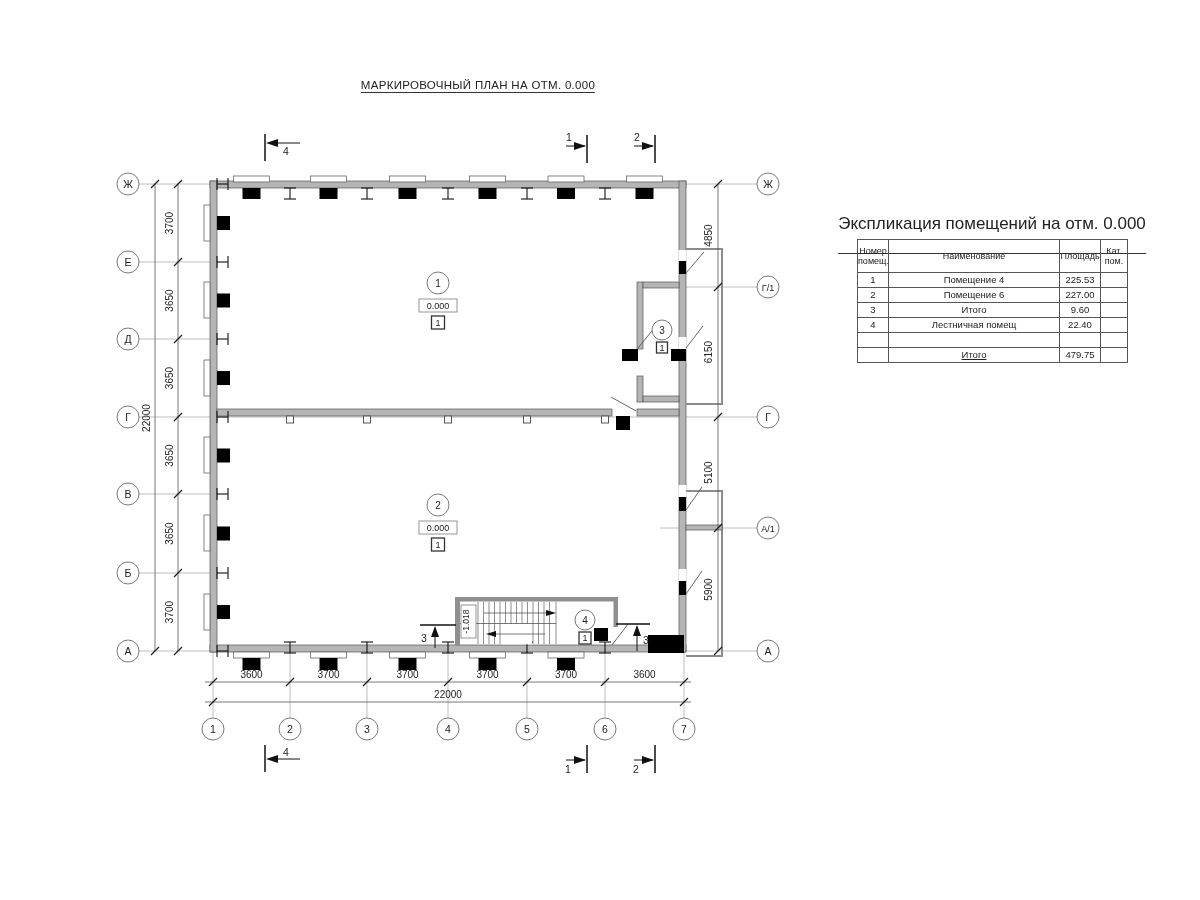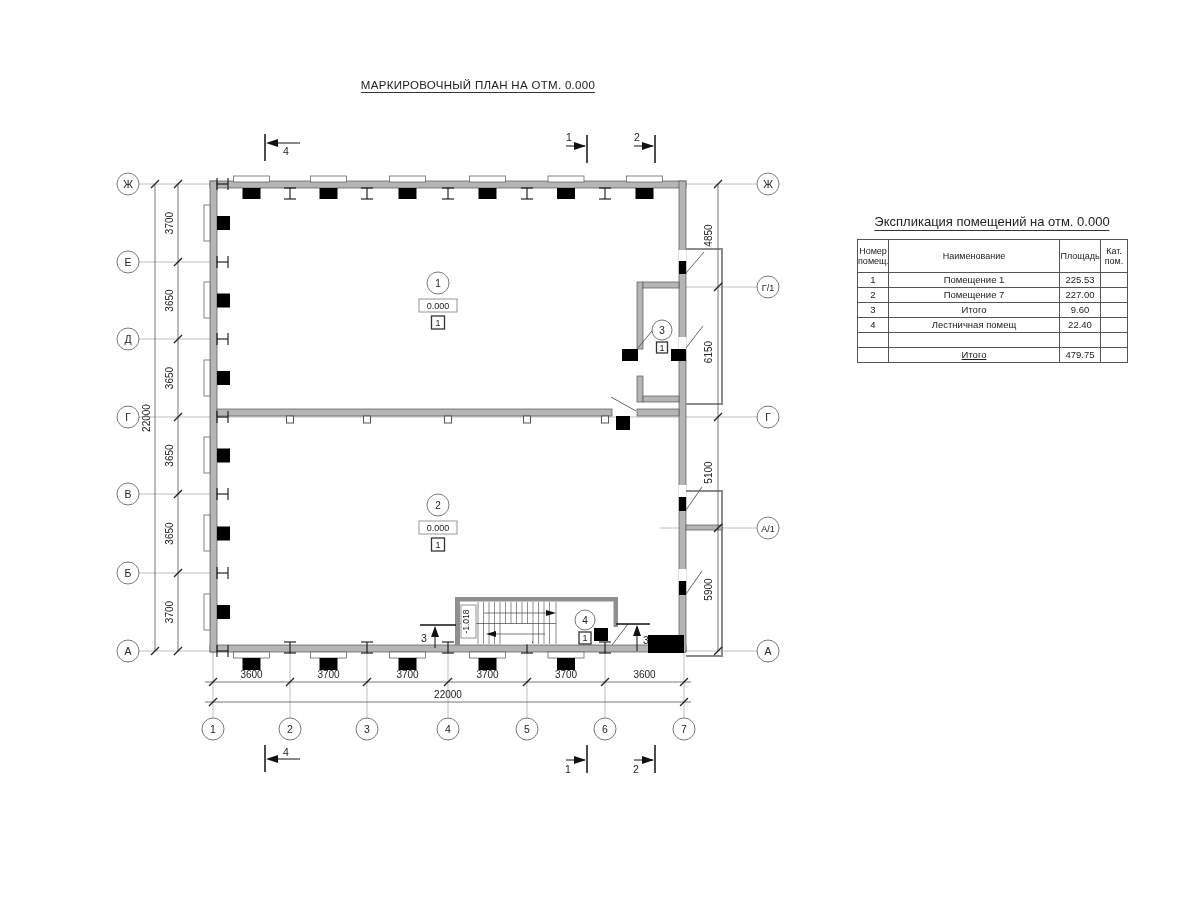--- a/index.html
+++ b/index.html
@@ -30,21 +30,21 @@
   .porch{fill:none;stroke:#8c8c8c;stroke-width:2;}
   .lblbox{fill:#fff;stroke:#8a8a8a;stroke-width:.9;}
   .flsq{fill:#fff;stroke:#333;stroke-width:1.3;}
   .rmtx{font-size:10px;text-anchor:middle;}
   .smtx{font-size:8.5px;text-anchor:middle;}
   .title{position:absolute;left:478px;top:55px;transform:translateX(-50%);
          font-size:11.5px;letter-spacing:.3px;border-bottom:1px solid #333;
          padding-bottom:1px;white-space:nowrap;}
   .expl{position:absolute;left:857px;top:190px;width:270px;}
   .expl-title{position:absolute;left:135px;top:0;transform:translateX(-50%);
-              font-size:13px;border-bottom:1px solid #333;padding-bottom:1px;white-space:nowrap;}
+              font-size:17px;border-bottom:1px solid #333;padding-bottom:19px;white-space:nowrap;}
   table.expl-tb{position:absolute;left:0;top:25px;border-collapse:collapse;table-layout:fixed;
                 width:270px;font-size:9.5px;color:#222;}
   table.expl-tb td,table.expl-tb th{border:1px solid #555;font-weight:normal;
                 padding:0;text-align:center;vertical-align:middle;line-height:1.15;overflow:hidden;}
   table.expl-tb{border:1.5px solid #222;padding-left:11px;}
   table.expl-tb th{height:32px;font-size:9px;}
   table.expl-tb td{height:14px;}
   td.nm{text-align:left;padding-left:8px;}
   td.tot{text-align:right;padding-right:8px;text-decoration:underline;}
 </style>
@@ -450,27 +450,27 @@
         </colgroup>
       <tbody>
           <tr>
         <th>Номер помещ.</th>
         <th>Наименование</th>
         <th>Площадь</th>
         <th>Кат. пом.</th>
       </tr>
       <tr>
         <td>1</td>
-        <td class="nm">Помещение 1</td>
+        <td class="nm">Помещение 4</td>
         <td>225.53</td>
         <td></td>
       </tr>
       <tr>
         <td>2</td>
-        <td class="nm">Помещение 7</td>
+        <td class="nm">Помещение 6</td>
         <td>227.00</td>
         <td></td>
       </tr>
       <tr>
         <td>3</td>
         <td class="nm">Итого</td>
         <td>9.60</td>
         <td></td>
       </tr>
       <tr>

